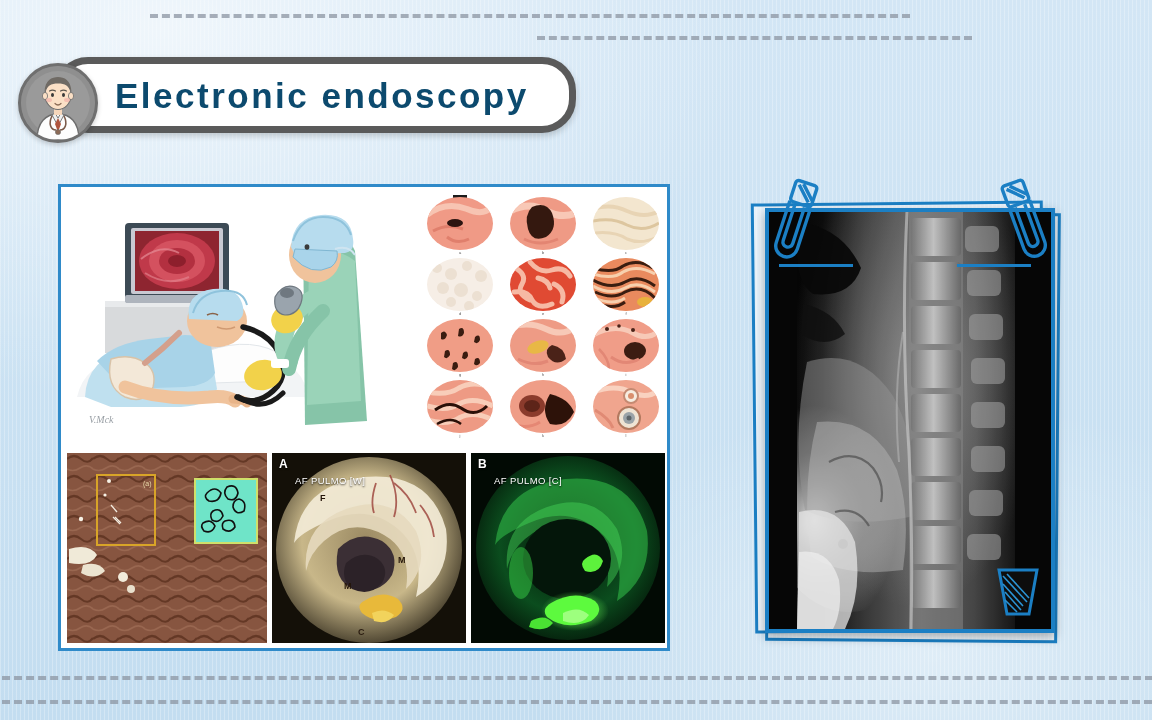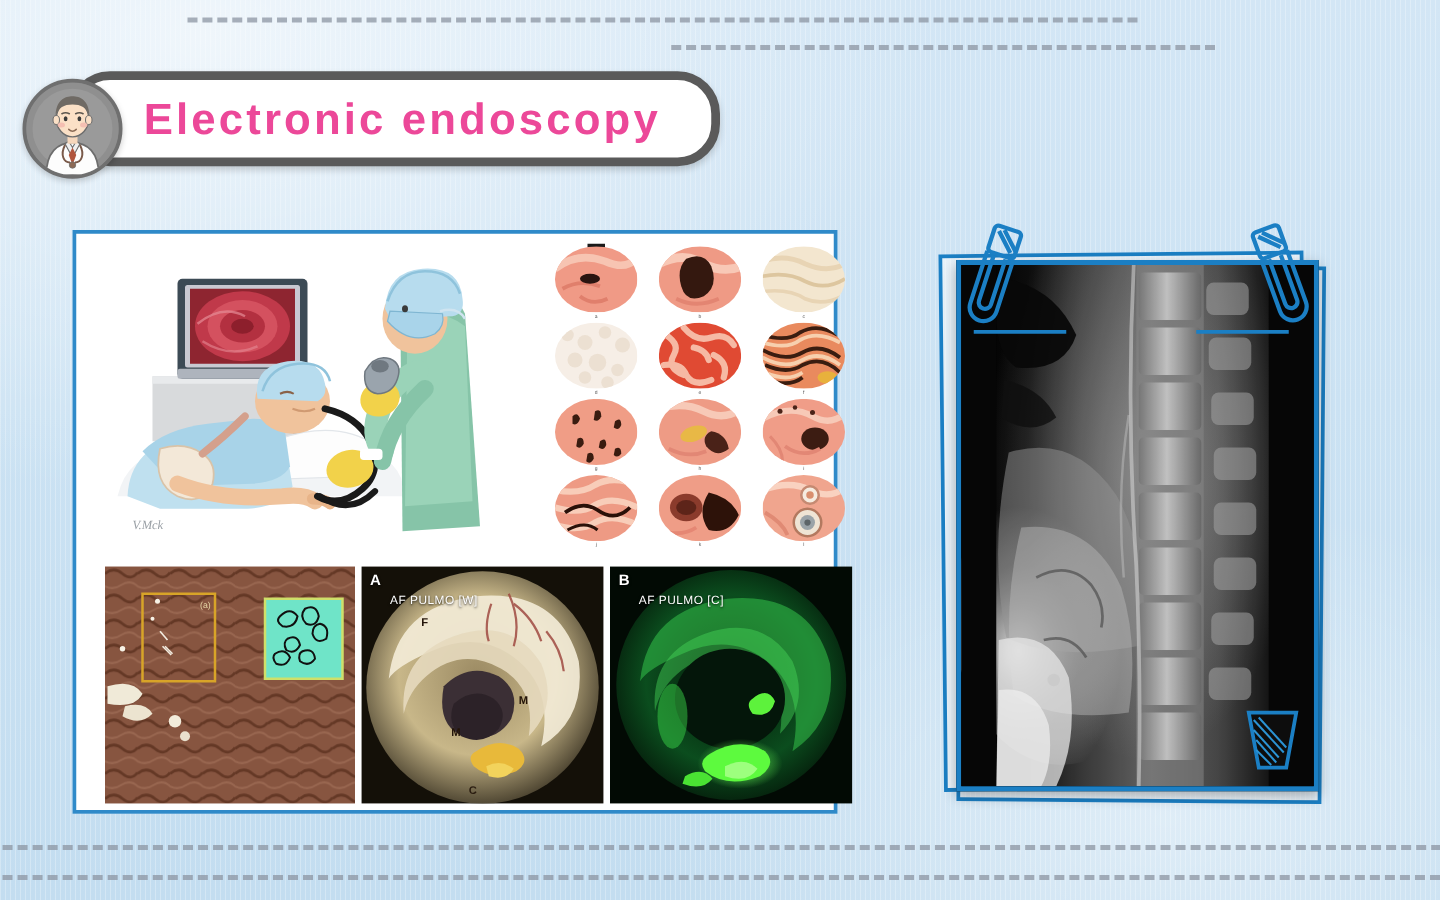--- a/index.html
+++ b/index.html
@@ -28,36 +28,36 @@
 
   
   .title-wrap{position:absolute;left:18px;top:55px;height:80px;display:flex;align-items:center;z-index:6;}
   .title-pill{
     position:relative;height:62px;margin-left:36px;
     background:#fff;border:7px solid #5a5a5a;border-radius:34px;
     display:flex;align-items:center;padding:0 40px 0 54px;
     box-shadow:0 3px 6px rgba(0,0,0,.18);
   }
   .title-text{
-    color:#ec4899;font-size:35px;font-weight:bold;letter-spacing:2.5px;
+    color:#0c4a6e;font-size:35px;font-weight:bold;letter-spacing:2.5px;
     white-space:nowrap;line-height:1;
   }
   .avatar{
     position:absolute;left:0;top:8px;width:74px;height:74px;border-radius:50%;
     background:#8b8b8b;border:3px solid #6f6f6f;z-index:3;overflow:hidden;
     box-shadow:0 2px 5px rgba(0,0,0,.2);
   }
   .avatar svg{display:block;}
 
   
   .card{
     position:absolute;left:58px;top:184px;width:612px;height:467px;
     background:#ffffff;border:3px solid #2f8ac9;box-sizing:border-box;z-index:5;
   }
-  .card-inner{position:absolute;inset:0;padding:6px;box-sizing:border-box;margin-left:17px;}
+  .card-inner{position:absolute;inset:0;padding:6px;box-sizing:border-box;}
 
   .tick-mark{position:absolute;left:392px;top:8px;width:14px;height:3px;background:#1a1a1a;}
 
   
   .illus{position:absolute;left:6px;top:14px;width:350px;height:244px;}
   
   .grid12{position:absolute;left:363px;top:10px;width:238px;height:250px;}
   .grid12 .row{display:flex;justify-content:space-between;margin-bottom:3px;}
   .cellwrap{width:72px;text-align:center;}
   .cell{width:66px;height:53px;border-radius:50%;margin:0 auto;overflow:hidden;position:relative;}

